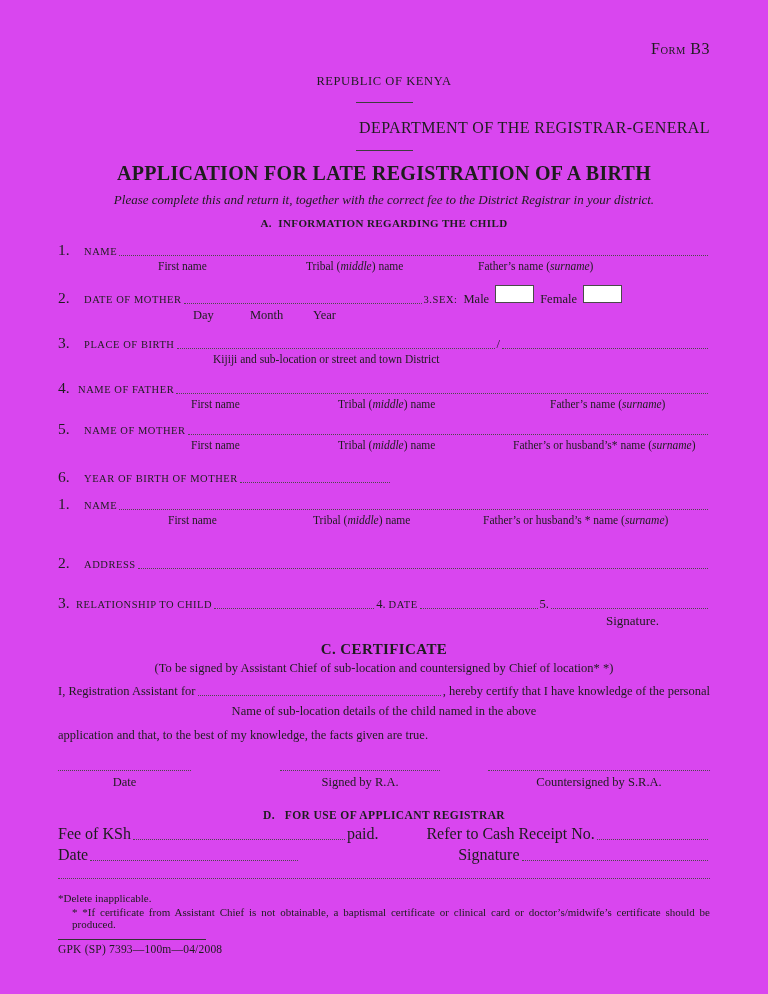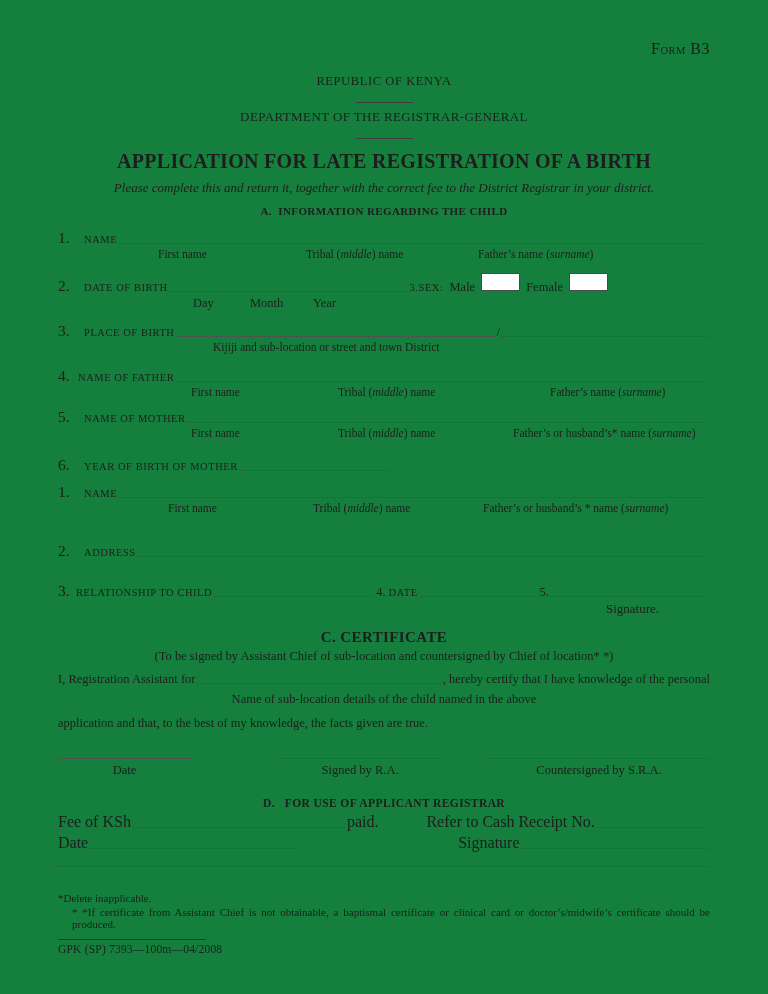--- a/index.html
+++ b/index.html
@@ -1,27 +1,27 @@
 <!DOCTYPE html>
 <html><head>
 <meta charset="utf-8">
 <style>
   html,body { margin:0; padding:0; background:#e9e9e9; }
   .page {
     position:relative; width:768px; height:994px; margin:0 auto;
-    background:#15803d; color:#1d1d1d; box-sizing:border-box;
+    background:#d946ef; color:#1d1d1d; box-sizing:border-box;
     padding:40px 58px 0 58px;
     font-family:"Liberation Serif","DejaVu Serif",serif;
   }
   .form-no { text-align:right; font-size:16px; letter-spacing:.5px; }
   .form-no .sc { font-size:10.5px; }
   .center { text-align:center; }
   .country { font-size:12.5px; letter-spacing:.6px; margin-top:16px; }
   .rule { width:57px; border-top:1.5px solid #3d3d3d; margin:13px auto 0; height:0; }
-  .dept { font-size:13px; letter-spacing:.4px; margin-top:6px; }
+  .dept { font-size:16px; letter-spacing:.4px; margin-top:16px;text-align:right; }
   .title { font-size:20px; font-weight:bold; letter-spacing:.3px; margin:11px 0 0; }
   .instruction { font-style:italic; font-size:13px; margin-top:7px; }
   .sec-heading { font-weight:bold; font-size:11px; letter-spacing:.4px; margin-top:9px; text-align:center; white-space:pre; }
   .row { display:flex; align-items:baseline; }
   .no { font-size:15.5px; width:26px; flex:0 0 26px; }
   .lbl { font-size:10.5px; letter-spacing:.55px; white-space:nowrap; }
   .txt { font-size:12.5px; white-space:nowrap; }
   .lead { border-bottom:1.6px dotted #4a4a4a; align-self:flex-end; margin:0 2px 3px 2px; height:0; }
   .grow { flex:1 1 auto; }
   .caps-row { position:relative; height:17px; font-size:11.5px; }
@@ -65,21 +65,21 @@
     <span class="lead grow"></span>
   </div>
   <div class="caps-row">
     <span class="cap" style="left:100px;"><span>First name</span><i></i><span></span></span>
     <span class="cap" style="left:248px;"><span>Tribal (</span><i>middle</i><span>) name</span></span>
     <span class="cap" style="left:420px;"><span>Father’s name (</span><i>surname</i><span>)</span></span>
   </div>
 
   <div class="row" style="margin-top:9px;">
     <span class="no">2.</span>
-    <span class="lbl">DATE OF BIRTH</span>
+    <span class="lbl">DATE OF MOTHER</span>
     <span class="lead" style="width:238px;"></span>
     <span class="lbl">3.SEX:</span>
     <span class="txt" style="margin-left:6px;">Male</span>
     <span class="cb"></span>
     <span class="txt">Female</span>
     <span class="cb"></span>
   </div>
   <div class="caps-row" style="font-size:12.5px;">
     <span class="cap" style="left:135px;">Day</span>
     <span class="cap" style="left:192px;">Month</span>

